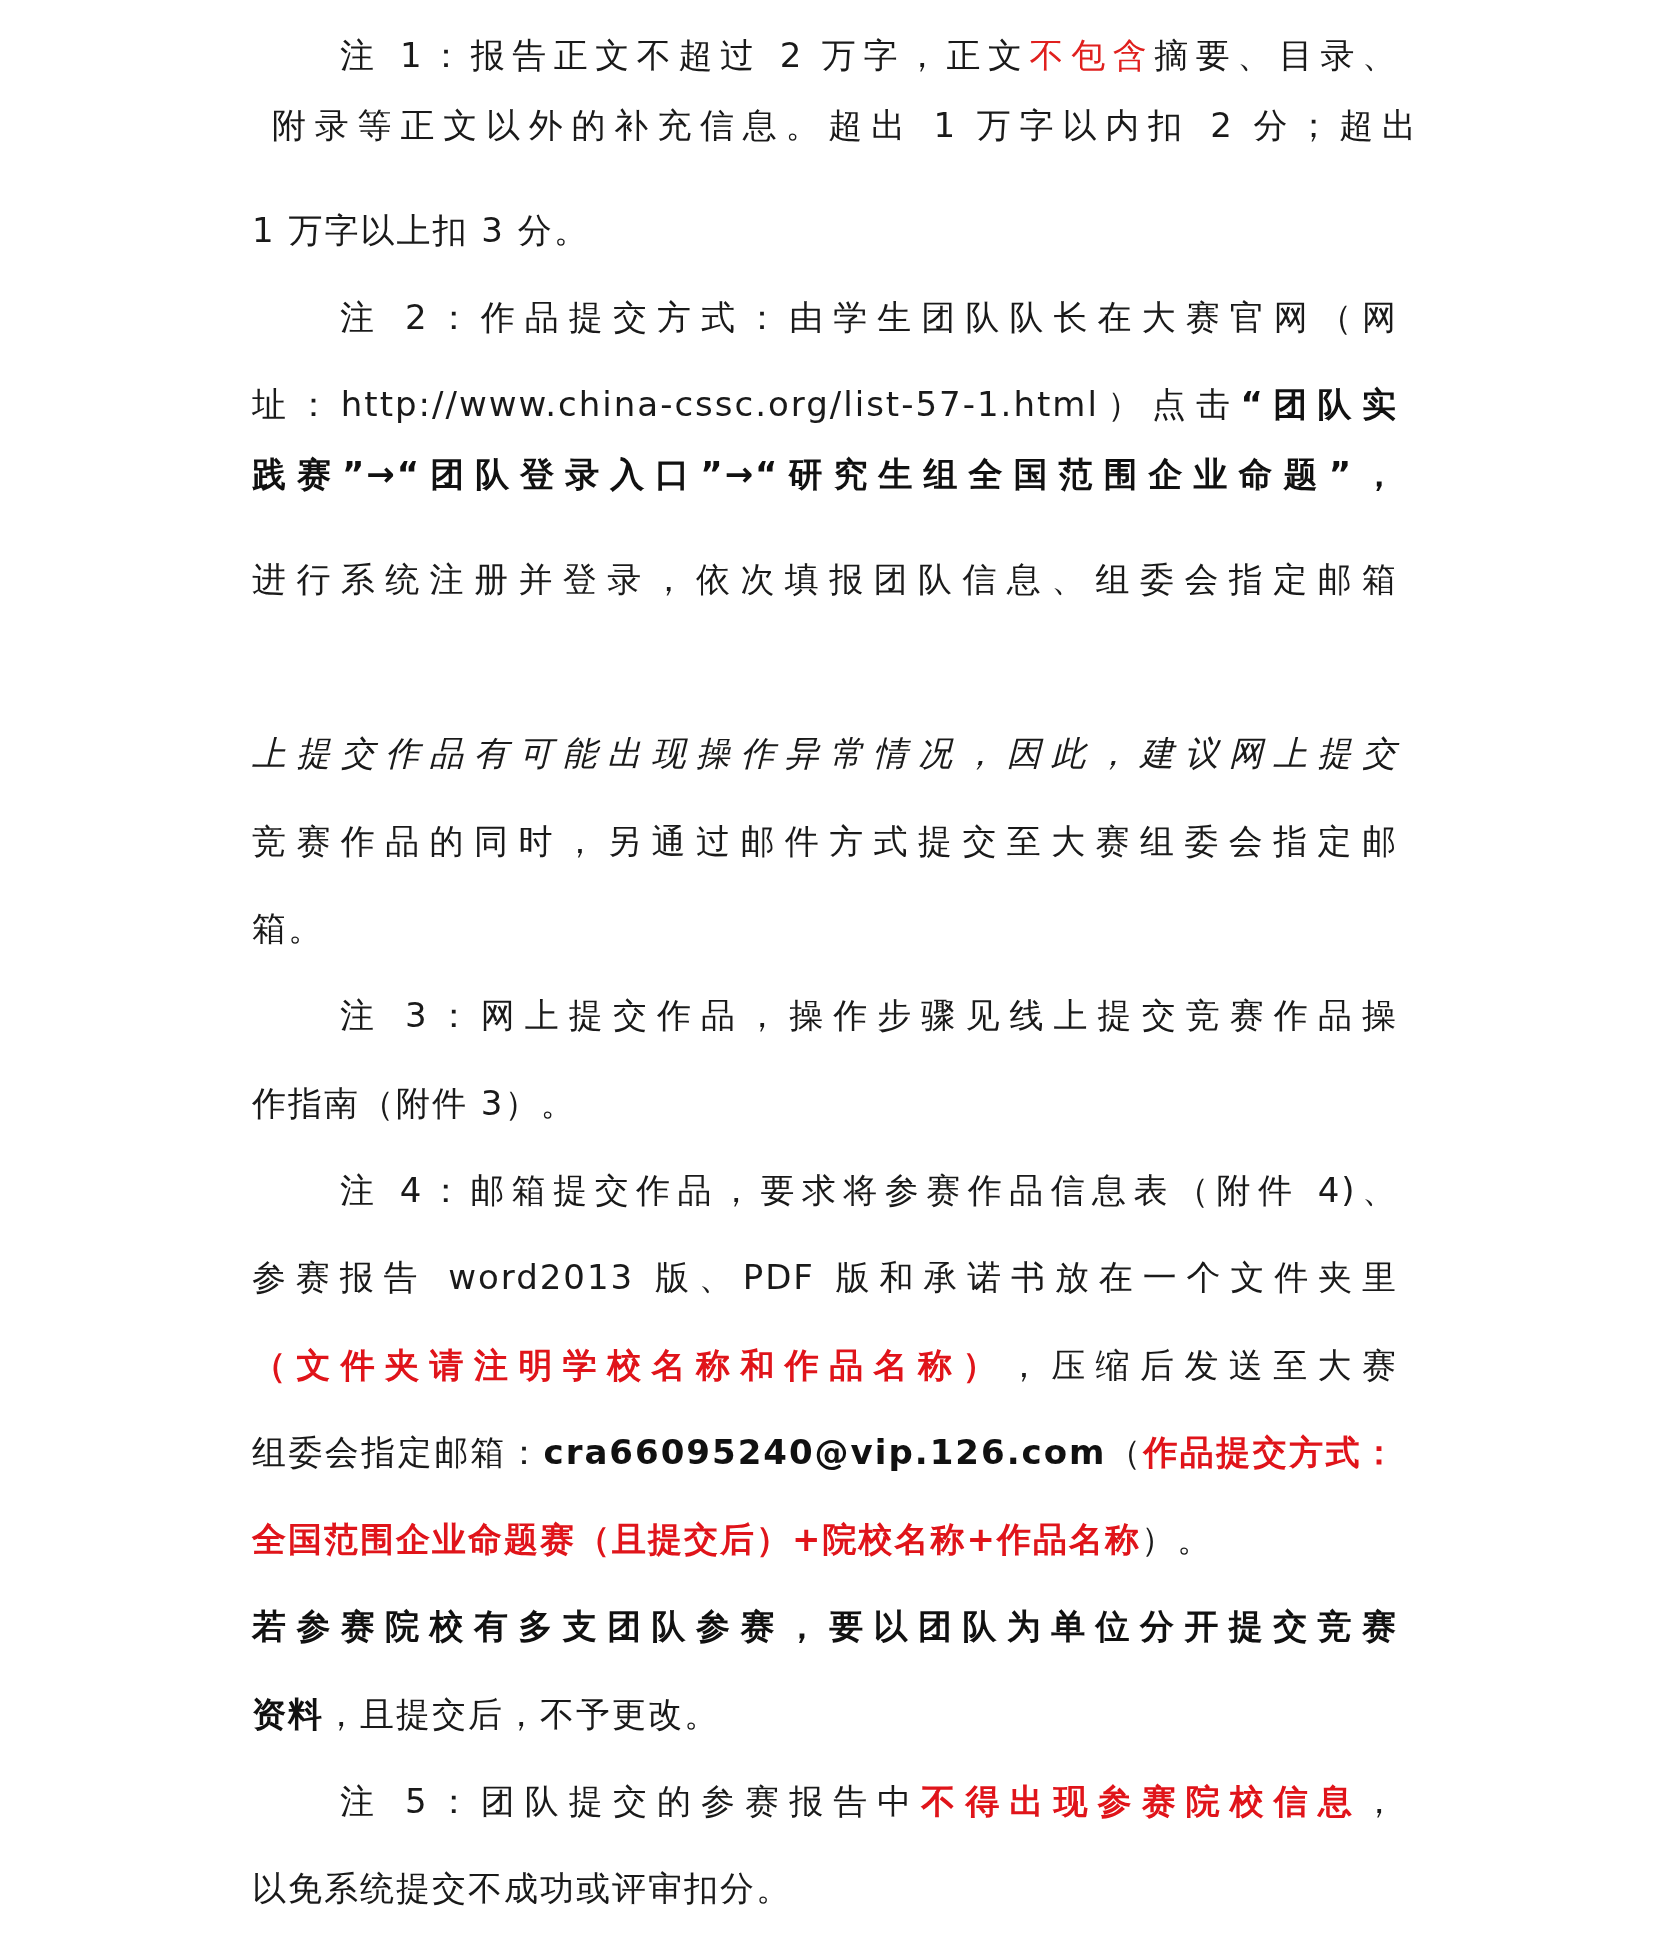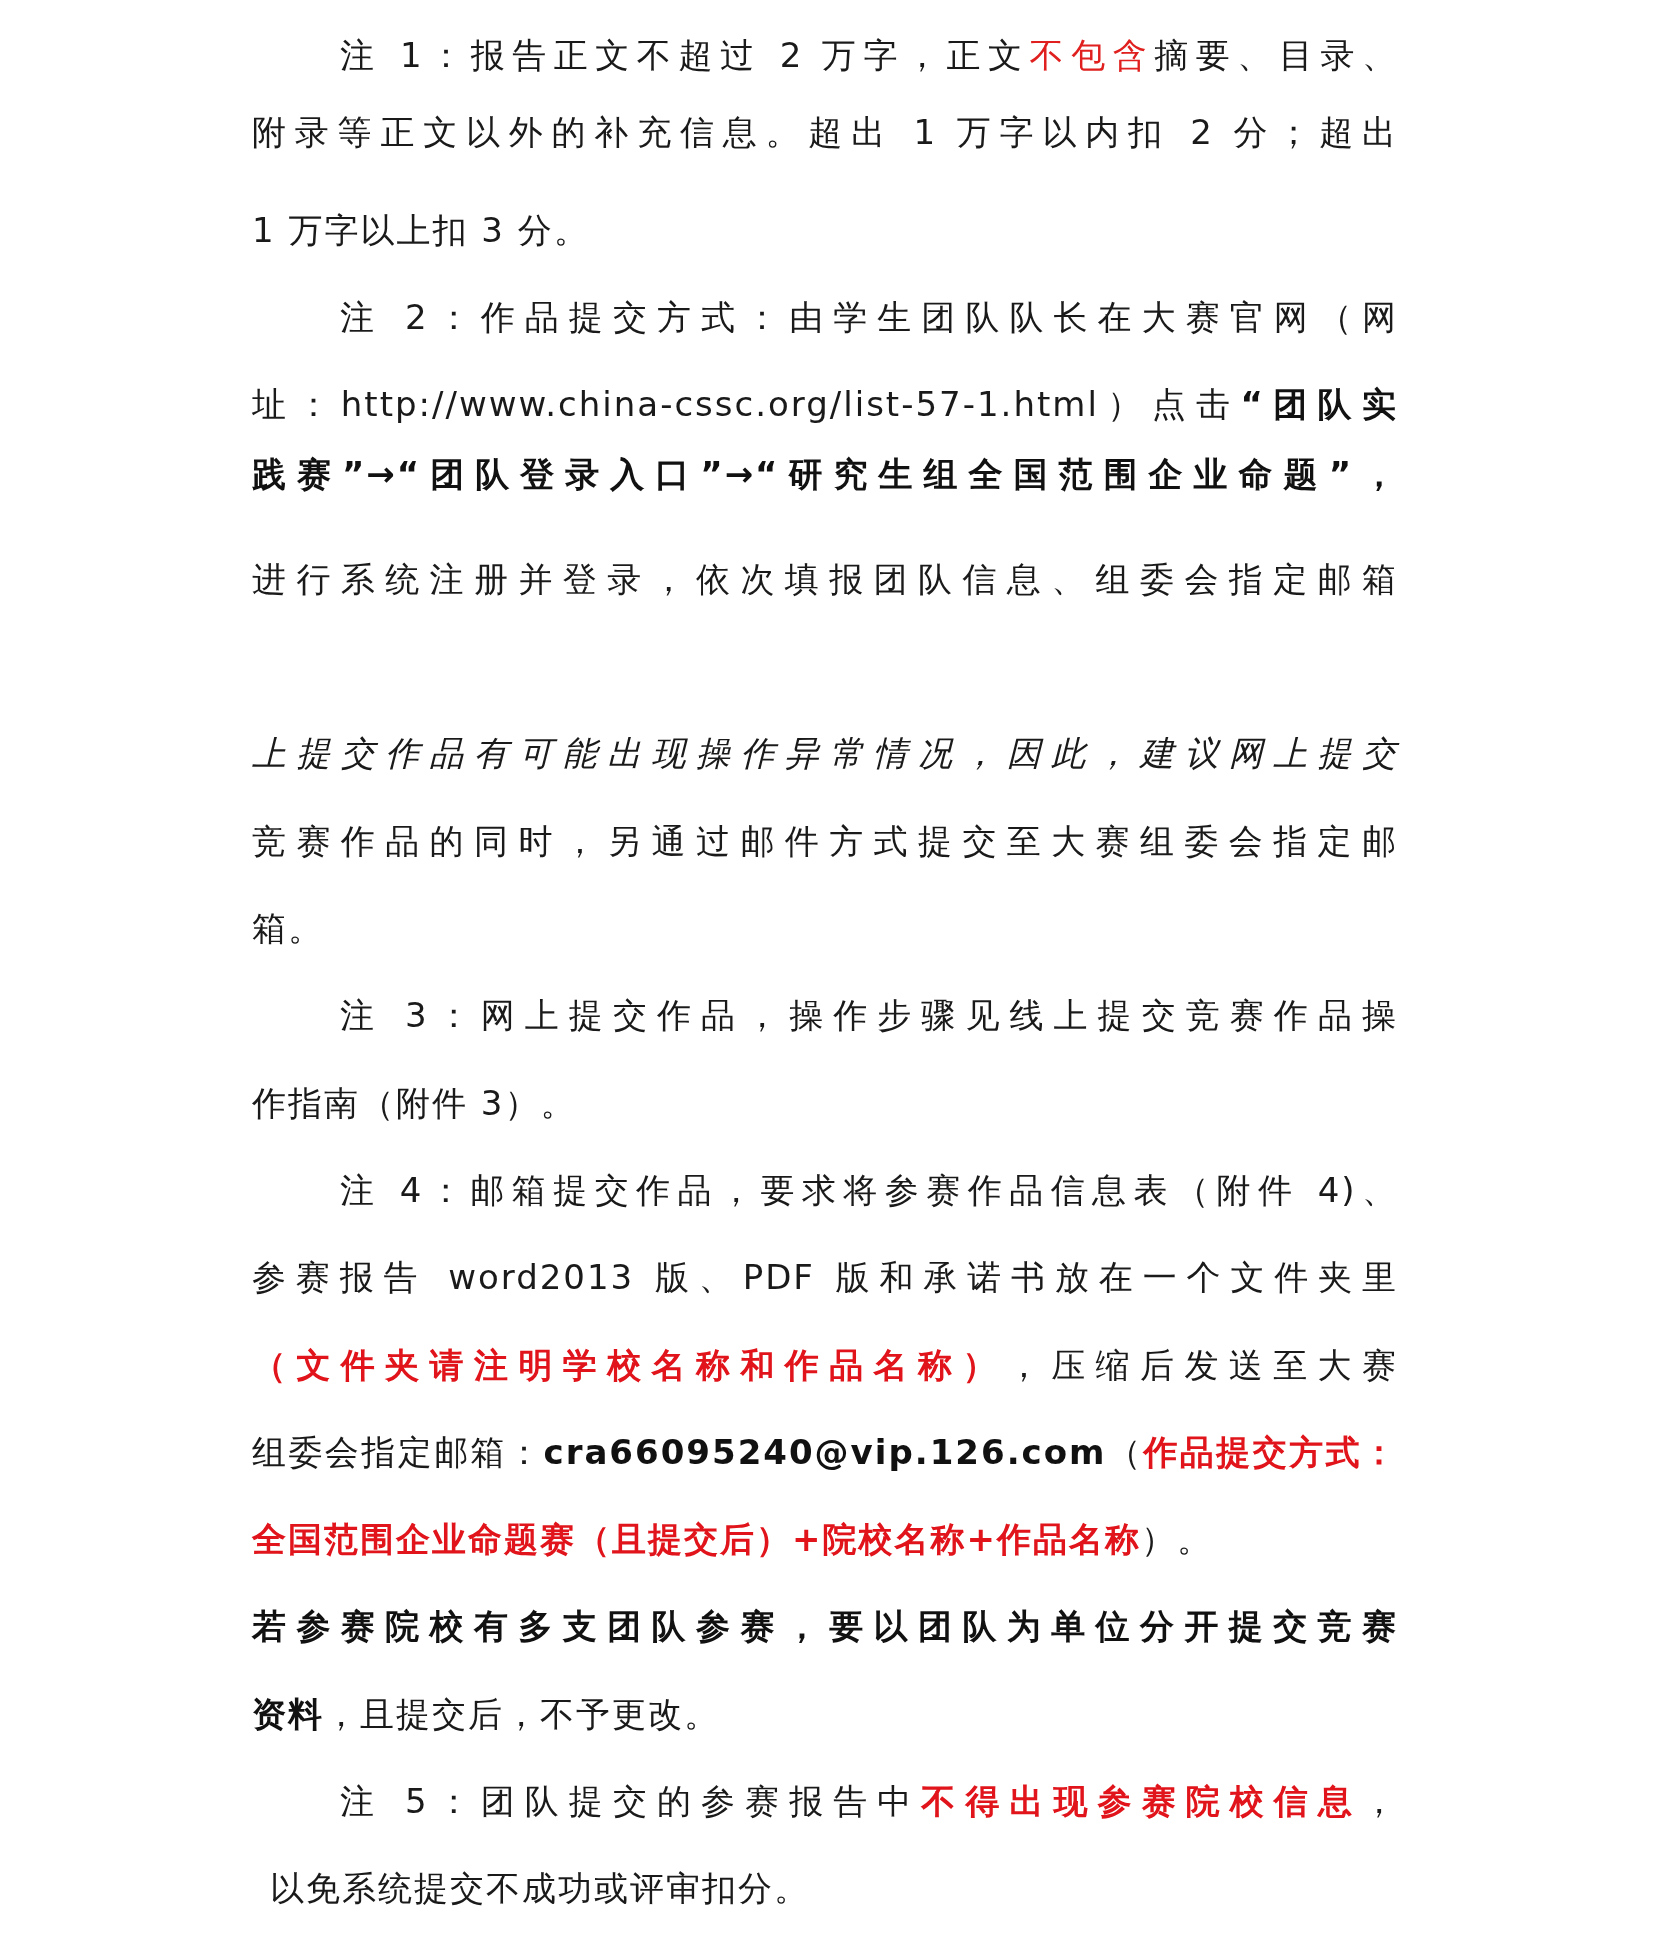--- a/index.html
+++ b/index.html
@@ -26,33 +26,33 @@
   .seg { }
   .red { color: #e0201e; }
   .bold { font-weight: bold; color: #111; }
   .red.bold { color: #e0141a; margin-top: 40px; }
 </style>
 </head>
 <body>
 
 <div class="page" id="page">
     <div class="line indent" style="top: 30px;"><span class="seg">注 1：报告正文不超过 2 万字，正文</span><span class="seg red">不包含</span><span class="seg">摘要、目录、</span></div>
-    <div class="line" style="top: 107px;"><span class="seg">附录等正文以外的补充信息。超出 1 万字以内扣 2 分；超出</span></div>
+    <div class="line" style="top: 100px; margin-left: 20px;"><span class="seg">附录等正文以外的补充信息。超出 1 万字以内扣 2 分；超出</span></div>
     <div class="line last" style="top: 204.6px;"><span class="seg">1 万字以上扣 3 分。</span></div>
     <div class="line indent" style="top: 291.9px;"><span class="seg">注 2：作品提交方式：由学生团队队长在大赛官网（网</span></div>
     <div class="line" style="top: 379.2px;"><span class="seg">址：http://www.china-cssc.org/list-57-1.html）点击</span><span class="seg bold">“团队实</span></div>
     <div class="line" style="top: 449px;"><span class="seg bold">践赛”→“团队登录入口”→“研究生组全国范围企业命题”，</span></div>
     <div class="line" style="top: 553.8px;"><span class="seg">进行系统注册并登录，依次填报团队信息、组委会指定邮箱</span></div>
     <div class="line" style="top: 728.4px; font-style: italic;"><span class="seg">上提交作品有可能出现操作异常情况，因此，建议网上提交</span></div>
     <div class="line" style="top: 815.7px;"><span class="seg">竞赛作品的同时，另通过邮件方式提交至大赛组委会指定邮</span></div>
     <div class="line last" style="top: 903px;"><span class="seg">箱。</span></div>
     <div class="line indent" style="top: 990.3px;"><span class="seg">注 3：网上提交作品，操作步骤见线上提交竞赛作品操</span></div>
     <div class="line last" style="top: 1077.6px;"><span class="seg">作指南（附件 3）。</span></div>
     <div class="line indent" style="top: 1164.9px;"><span class="seg">注 4：邮箱提交作品，要求将参赛作品信息表（附件 4)、</span></div>
     <div class="line" style="top: 1252.2px;"><span class="seg">参赛报告 word2013 版、PDF 版和承诺书放在一个文件夹里</span></div>
     <div class="line" style="top: 1339.5px;"><span class="seg red bold">（文件夹请注明学校名称和作品名称）</span><span class="seg">，压缩后发送至大赛</span></div>
     <div class="line" style="top: 1426.8px;"><span class="seg">组委会指定邮箱：</span><span class="seg bold">cra66095240@vip.126.com</span><span class="seg">（</span><span class="seg red bold">作品提交方式：</span></div>
     <div class="line last" style="top: 1514.1px;"><span class="seg red bold">全国范围企业命题赛（且提交后）+院校名称+作品名称</span><span class="seg">）。</span></div>
     <div class="line" style="top: 1601.4px;"><span class="seg bold">若参赛院校有多支团队参赛，要以团队为单位分开提交竞赛</span></div>
     <div class="line last" style="top: 1688.7px;"><span class="seg bold">资料</span><span class="seg">，且提交后，不予更改。</span></div>
     <div class="line indent" style="top: 1776px;"><span class="seg">注 5：团队提交的参赛报告中</span><span class="seg red bold">不得出现参赛院校信息</span><span class="seg">，</span></div>
-    <div class="line last" style="top: 1863.3px; margin-left: 18px;"><span class="seg">以免系统提交不成功或评审扣分。</span></div>
+    <div class="line last" style="top: 1863.3px;"><span class="seg">以免系统提交不成功或评审扣分。</span></div>
   </div>
 
 </body></html>

